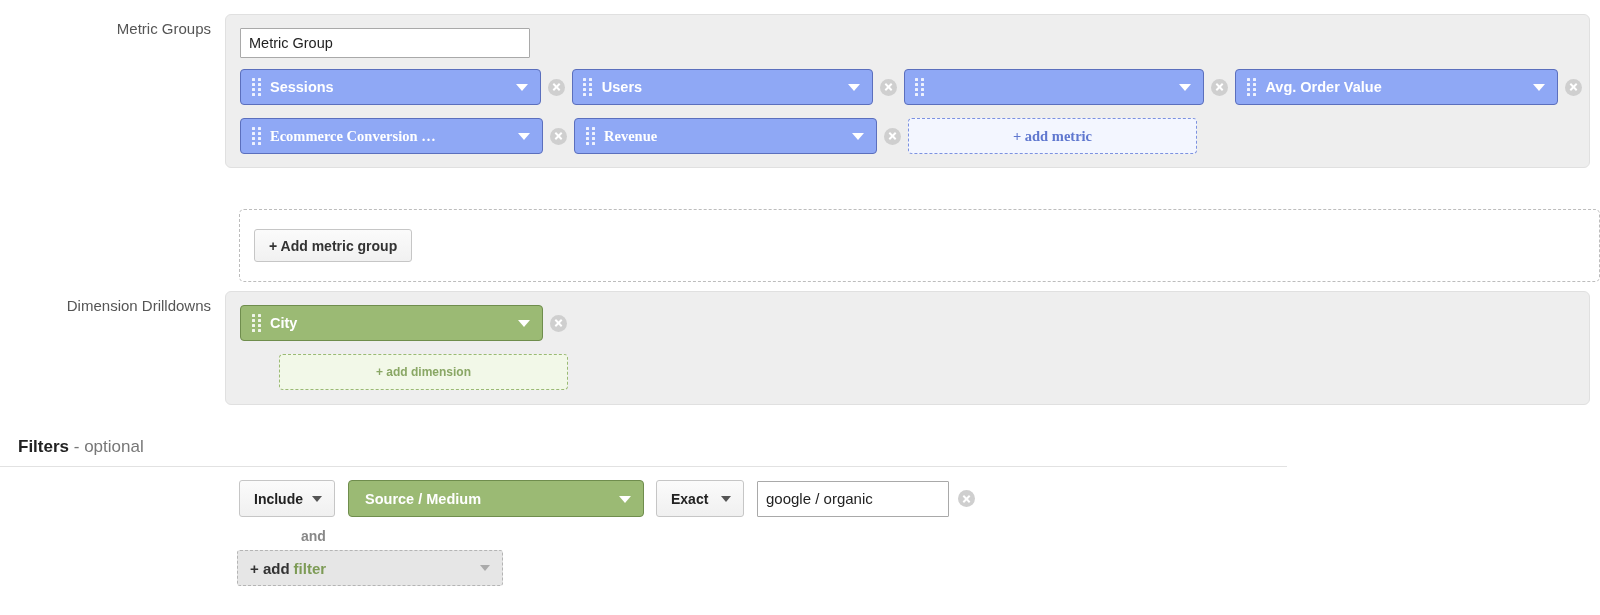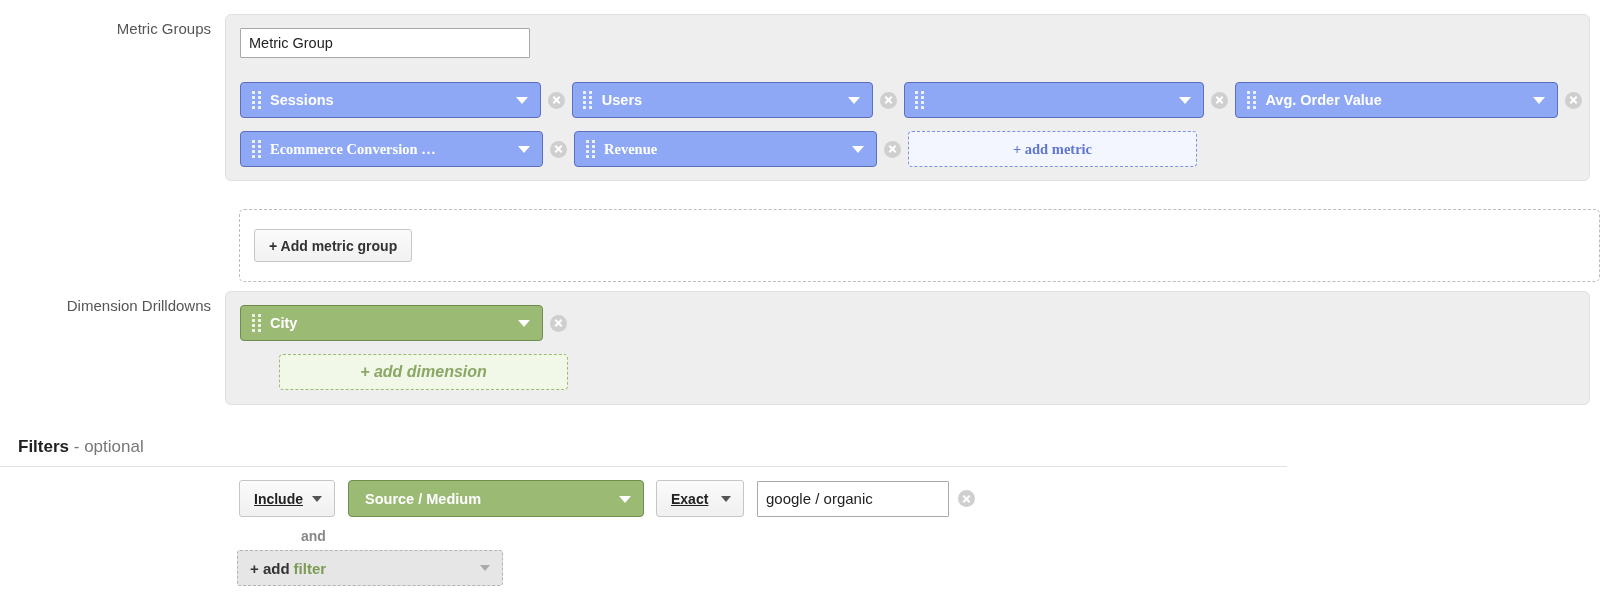--- a/index.html
+++ b/index.html
@@ -184,21 +184,20 @@
     background: linear-gradient(#fbfbfb, #f0f0f0);
     border: 1px solid #c6c6c6;
     border-radius: 3px;
     font-size: 14px;
     font-weight: bold;
     color: #222222;
     position: relative;
     box-sizing: border-box;
     cursor: pointer;
     white-space: nowrap;
-    text-decoration: underline;
   }
 
   
   .add-metric {
     display: inline-flex;
     align-items: center;
     justify-content: center;
     height: 36px;
     border: 1px dashed #7d92e0;
     background: #f3f6ff;
@@ -212,24 +211,23 @@
   .add-dimension {
     display: inline-flex;
     align-items: center;
     justify-content: center;
     height: 36px;
     border: 1px dashed #9bba74;
     background: #f2f8e8;
     border-radius: 4px;
     color: #8aa765;
     font-weight: bold;
-    font-size: 16px;
-    box-sizing: border-box;
-    cursor: pointer;
-    font-style: italic;
+    font-size: 12px;
+    box-sizing: border-box;
+    cursor: pointer;
   }
   .add-filter {
     display: inline-flex;
     align-items: center;
     height: 36px;
     padding: 0 30px 0 12px;
     border: 1px dashed #b4b4b4;
     background: #e6e6e6;
     border-radius: 3px;
     font-size: 15px;
@@ -271,21 +269,21 @@
 <body>
 
 <div class="abs" style="left:0; top:14px; width:1600px;">
   <div class="row">
     <div class="row-label" style="padding-top:6px;">Metric Groups</div>
     <div class="panel" style="width:1365px; padding:13px 0 13px 14px;">
 
       <input class="text-input" type="text" style="width: 290px;" value="Metric Group">
 
       
-      <div style="display:flex; align-items:center; margin-top:24px;">
+      <div style="display:flex; align-items:center; margin-top:11px;">
 
         <div class="chip chip-blue" style="width:303px;">
           <span class="drag-handle">
             <i></i>
               <i></i>
               <i></i>
               <i></i>
               <i></i>
               <i></i>
               <i></i>

